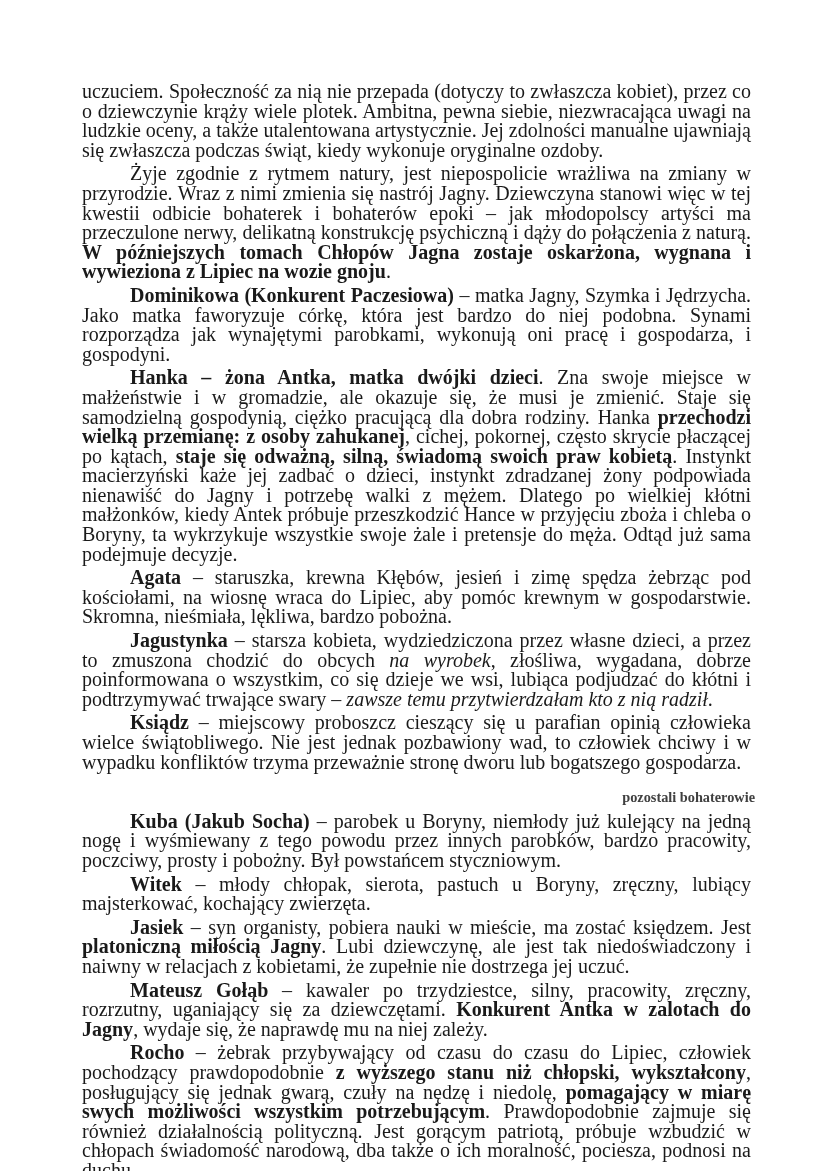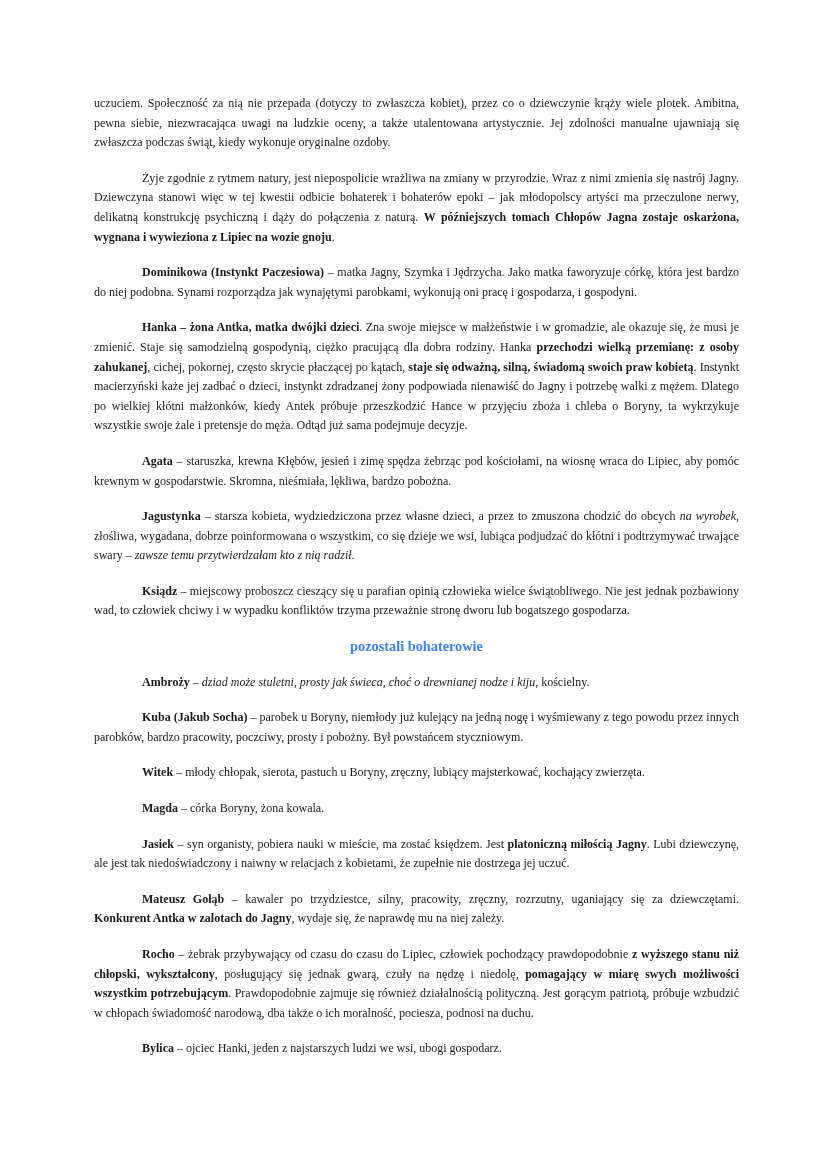--- a/index.html
+++ b/index.html
@@ -19,79 +19,77 @@
     width: 828px;
     height: 1171px;
     background: #ffffff;
     box-sizing: border-box;
     padding: 78px 73px 40px 78px;
   }
   .doc-body {
     width: 677px;
   }
   p.para {
-    margin: 16px;
+    margin: 4px;
     padding: 0;
-    font-size: 12px;
+    font-size: 20px;
     line-height: 19.6px;
     text-align: justify;
     text-justify: inter-word;
     -webkit-hyphens: none;
     hyphens: none;
   }
   p.indent {
     text-indent: 48px;
   }
   p.noindent {
     text-indent: 0;
   }
   b, strong { font-weight: 700; }
   i, em { font-style: italic; }
   .bi { font-weight: 700; }
   h2.section-heading {
     margin: 16px 0 2px 0;
     padding: 0;
-    text-align: center;
+    text-align: right;
     font-size: 14.3px;
     line-height: 19.6px;
     font-weight: 700;
-    color: #3b82f6;
+    color: #404040;
   }
 </style>
 </head>
 <body>
 
 <div class="page">
   <div class="doc-body">
 
     <p class="para noindent">uczuciem. Społeczność za nią nie przepada (dotyczy to zwłaszcza kobiet), przez co o dziewczynie krąży wiele plotek. Ambitna, pewna siebie, niezwracająca uwagi na ludzkie oceny, a także utalentowana artystycznie. Jej zdolności manualne ujawniają się zwłaszcza podczas świąt, kiedy wykonuje oryginalne ozdoby.</p>
 
     <p class="para indent">Żyje zgodnie z rytmem natury, jest niepospolicie wrażliwa na zmiany w przyrodzie. Wraz z nimi zmienia się nastrój Jagny. Dziewczyna stanowi więc w tej kwestii odbicie bohaterek i bohaterów epoki – jak młodopolscy artyści ma przeczulone nerwy, delikatną konstrukcję psychiczną i dąży do połączenia z naturą. <b>W późniejszych tomach </b><span class="bi">Chłopów</span><b> Jagna zostaje oskarżona, wygnana i wywieziona z Lipiec na wozie gnoju</b>.</p>
 
-    <p class="para indent"><b>Dominikowa (Instynkt Paczesiowa)</b> – matka Jagny, Szymka i Jędrzycha. Jako matka faworyzuje córkę, która jest bardzo do niej podobna. Synami rozporządza jak wynajętymi parobkami, wykonują oni pracę i gospodarza, i gospodyni.</p>
+    <p class="para indent"><b>Dominikowa (Konkurent Paczesiowa)</b> – matka Jagny, Szymka i Jędrzycha. Jako matka faworyzuje córkę, która jest bardzo do niej podobna. Synami rozporządza jak wynajętymi parobkami, wykonują oni pracę i gospodarza, i gospodyni.</p>
 
     <p class="para indent"><b>Hanka – żona Antka, matka dwójki dzieci</b>. Zna swoje miejsce w małżeństwie i w gromadzie, ale okazuje się, że musi je zmienić. Staje się samodzielną gospodynią, ciężko pracującą dla dobra rodziny. Hanka <b>przechodzi wielką przemianę: z osoby zahukanej</b>, cichej, pokornej, często skrycie płaczącej po kątach, <b>staje się odważną, silną, świadomą swoich praw kobietą</b>. Instynkt macierzyński każe jej zadbać o dzieci, instynkt zdradzanej żony podpowiada nienawiść do Jagny i potrzebę walki z mężem. Dlatego po wielkiej kłótni małżonków, kiedy Antek próbuje przeszkodzić Hance w przyjęciu zboża i chleba o Boryny, ta wykrzykuje wszystkie swoje żale i pretensje do męża. Odtąd już sama podejmuje decyzje.</p>
 
     <p class="para indent"><b>Agata</b> – staruszka, krewna Kłębów, jesień i zimę spędza żebrząc pod kościołami, na wiosnę wraca do Lipiec, aby pomóc krewnym w gospodarstwie. Skromna, nieśmiała, lękliwa, bardzo pobożna.</p>
 
     <p class="para indent"><b>Jagustynka</b> – starsza kobieta, wydziedziczona przez własne dzieci, a przez to zmuszona chodzić do obcych <i>na wyrobek</i>, złośliwa, wygadana, dobrze poinformowana o wszystkim, co się dzieje we wsi, lubiąca podjudzać do kłótni i podtrzymywać trwające swary – <i>zawsze temu przytwierdzałam kto z nią radził</i>.</p>
 
     <p class="para indent"><b>Ksiądz</b> – miejscowy proboszcz cieszący się u parafian opinią człowieka wielce świątobliwego. Nie jest jednak pozbawiony wad, to człowiek chciwy i w wypadku konfliktów trzyma przeważnie stronę dworu lub bogatszego gospodarza.</p>
 
     <h2 class="section-heading">pozostali bohaterowie</h2>
 
-    <p class="para indent"><b>Ambroży</b> – <i>dziad może stuletni, prosty jak świeca, choć o drewnianej nodze i kiju</i>, kościelny.</p>
 
     <p class="para indent"><b>Kuba (Jakub Socha)</b> – parobek u Boryny, niemłody już kulejący na jedną nogę i wyśmiewany z tego powodu przez innych parobków, bardzo pracowity, poczciwy, prosty i pobożny. Był powstańcem styczniowym.</p>
 
     <p class="para indent"><b>Witek</b> – młody chłopak, sierota, pastuch u Boryny, zręczny, lubiący majsterkować, kochający zwierzęta.</p>
 
 
 
-    <p class="para indent"><b>Magda</b> – córka Boryny, żona kowala.</p>
 
 
     <p class="para indent"><b>Jasiek</b> – syn organisty, pobiera nauki w mieście, ma zostać księdzem. Jest <b>platoniczną miłością Jagny</b>. Lubi dziewczynę, ale jest tak niedoświadczony i naiwny w relacjach z kobietami, że zupełnie nie dostrzega jej uczuć.</p>
 
     <p class="para indent"><b>Mateusz Gołąb</b> – kawaler po trzydziestce, silny, pracowity, zręczny, rozrzutny, uganiający się za dziewczętami. <b>Konkurent Antka w zalotach do Jagny</b>, wydaje się, że naprawdę mu na niej zależy.</p>
 
     <p class="para indent"><b>Rocho</b> – żebrak przybywający od czasu do czasu do Lipiec, człowiek pochodzący prawdopodobnie <b>z wyższego stanu niż chłopski, wykształcony</b>, posługujący się jednak gwarą, czuły na nędzę i niedolę, <b>pomagający w miarę swych możliwości wszystkim potrzebującym</b>. Prawdopodobnie zajmuje się również działalnością polityczną. Jest gorącym patriotą, próbuje wzbudzić w chłopach świadomość narodową, dba także o ich moralność, pociesza, podnosi na duchu.</p>
 
     <p class="para indent"><b>Bylica</b> – ojciec Hanki, jeden z najstarszych ludzi we wsi, ubogi gospodarz.</p>
 

